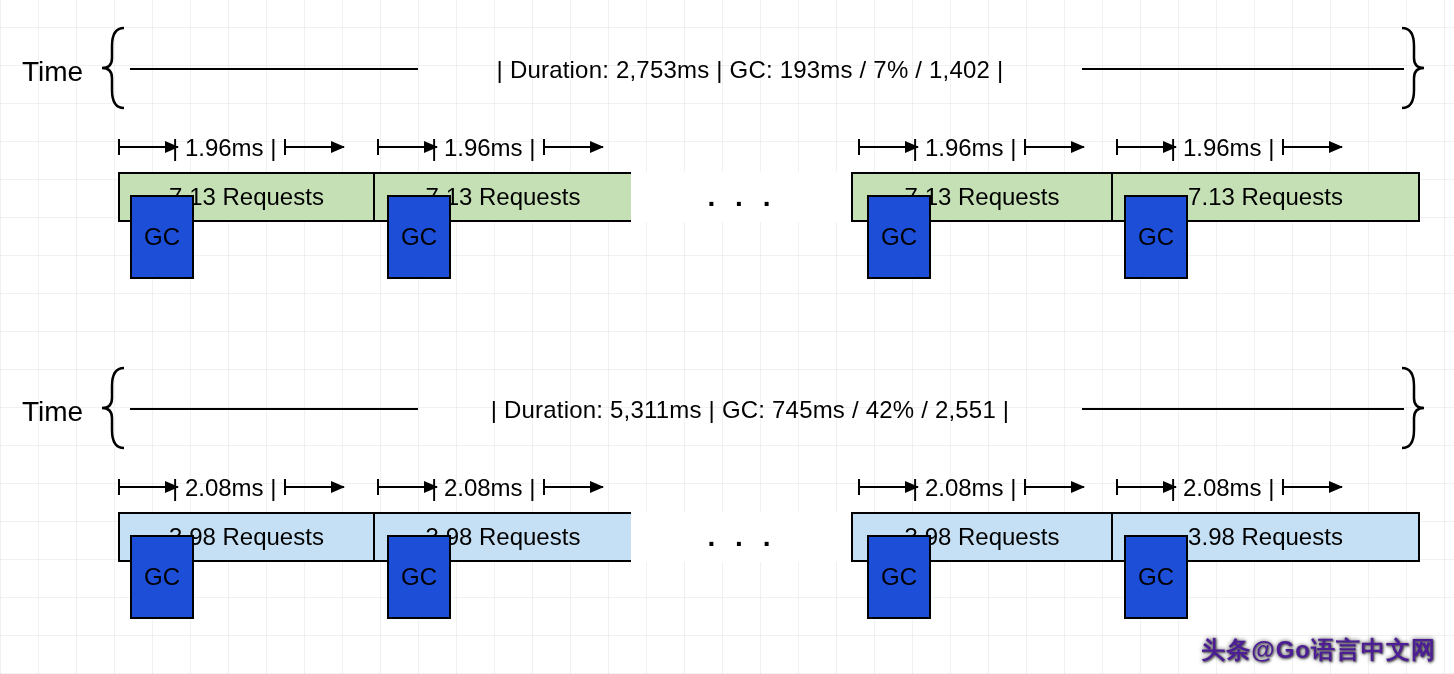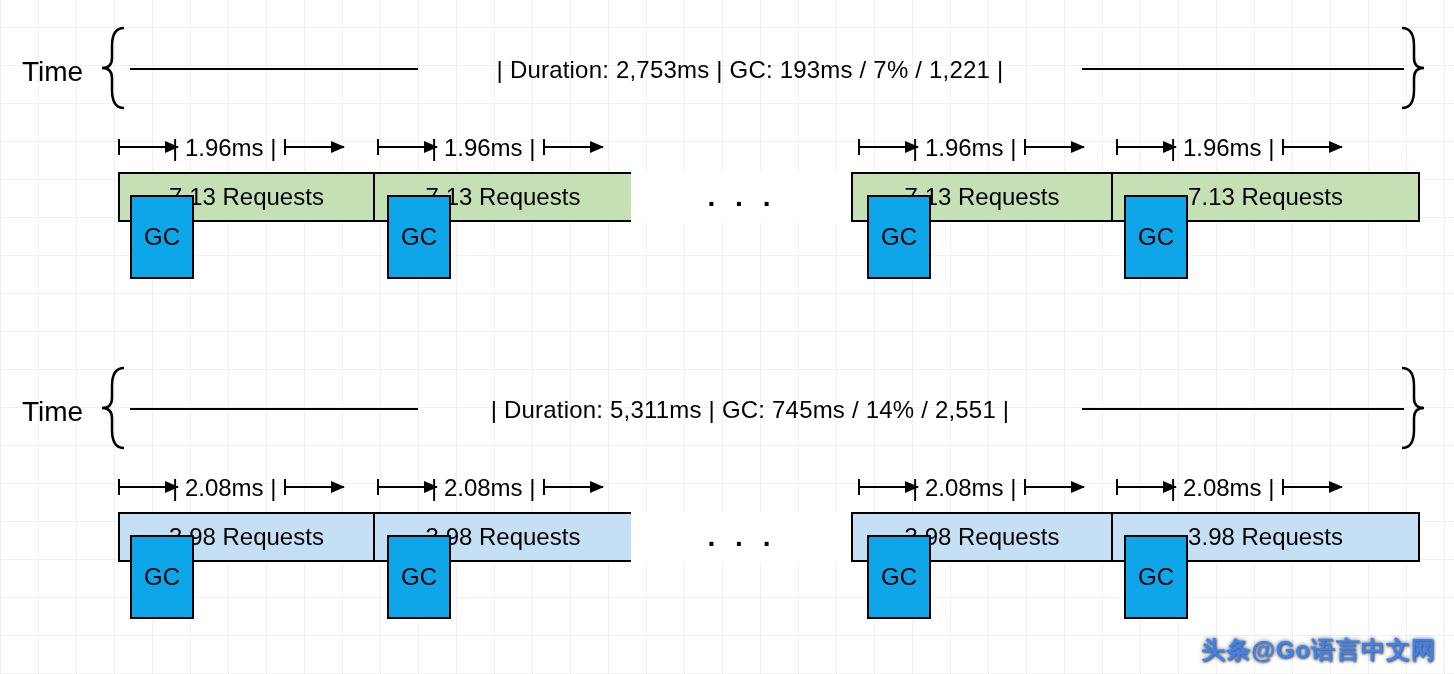--- a/index.html
+++ b/index.html
@@ -138,39 +138,39 @@
   .req-seg.s3 { left: 733px; width: 262px; }
   .req-seg.s4 { left: 993px; width: 309px; }
 
   .req-seg.s2.ell { border:none; }
 
   .gc-box {
     position: absolute;
     top: 155px;
     width: 64px;
     height: 84px;
-    background: #0ea5e9;
+    background: #1d4ed8;
     border: 2px solid #000;
     display: flex;
     align-items: center;
     justify-content: center;
     font-size: 24px;
   }
   .gc-box.g0 { left: 108px; }
   .gc-box.g1 { left: 365px; }
   .gc-box.g2 { left: 845px; }
   .gc-box.g3 { left: 1102px; }
 
   .watermark {
     position: absolute;
     right: 18px;
     bottom: 8px;
     font-size: 24px;
     font-weight: bold;
-    color: #3b82f6;
+    color: #4c1d95;
     text-shadow: 0 0 4px #555, 1px 1px 2px #555;
     letter-spacing: 1px;
   }
 </style>
 </head>
 <body>
 
 <div class="timeline tl1">
   <div class="time-label">Time</div>
 
@@ -178,21 +178,21 @@
     <svg width="30" height="80">
         <path d="M22 0 Q10 0 10 18 L10 30 Q10 40 0 40 Q10 40 10 50 L10 62 Q10 80 22 80" fill="none" stroke="#000" stroke-width="2.5"></path>
       </svg>
   </div>
   <div class="brace right">
     <svg width="30" height="80">
         <path d="M0 0 Q12 0 12 18 L12 30 Q12 40 22 40 Q12 40 12 50 L12 62 Q12 80 0 80" fill="none" stroke="#000" stroke-width="2.5"></path>
       </svg>
   </div>
   <div class="cap-line left"></div>
-  <div class="summary">| Duration: 2,753ms | GC: 193ms / 7% / 1,221 |</div>
+  <div class="summary">| Duration: 2,753ms | GC: 193ms / 7% / 1,402 |</div>
   <div class="cap-line right"></div>
 
   <div class="dur-row">
     <div class="dur-cell c0">
       <div class="dur-arrow"></div>
       <div class="dur-text">| 1.96ms |</div>
       <div class="dur-arrow r2"></div>
     </div>
     <div class="dur-cell c1">
       <div class="dur-arrow"></div>
@@ -250,21 +250,21 @@
     <svg width="30" height="80">
         <path d="M22 0 Q10 0 10 18 L10 30 Q10 40 0 40 Q10 40 10 50 L10 62 Q10 80 22 80" fill="none" stroke="#000" stroke-width="2.5"></path>
       </svg>
   </div>
   <div class="brace right">
     <svg width="30" height="80">
         <path d="M0 0 Q12 0 12 18 L12 30 Q12 40 22 40 Q12 40 12 50 L12 62 Q12 80 0 80" fill="none" stroke="#000" stroke-width="2.5"></path>
       </svg>
   </div>
   <div class="cap-line left"></div>
-  <div class="summary">| Duration: 5,311ms | GC: 745ms / 14% / 2,551 |</div>
+  <div class="summary">| Duration: 5,311ms | GC: 745ms / 42% / 2,551 |</div>
   <div class="cap-line right"></div>
 
   <div class="dur-row">
     <div class="dur-cell c0">
       <div class="dur-arrow"></div>
       <div class="dur-text">| 2.08ms |</div>
       <div class="dur-arrow r2"></div>
     </div>
     <div class="dur-cell c1">
       <div class="dur-arrow"></div>

